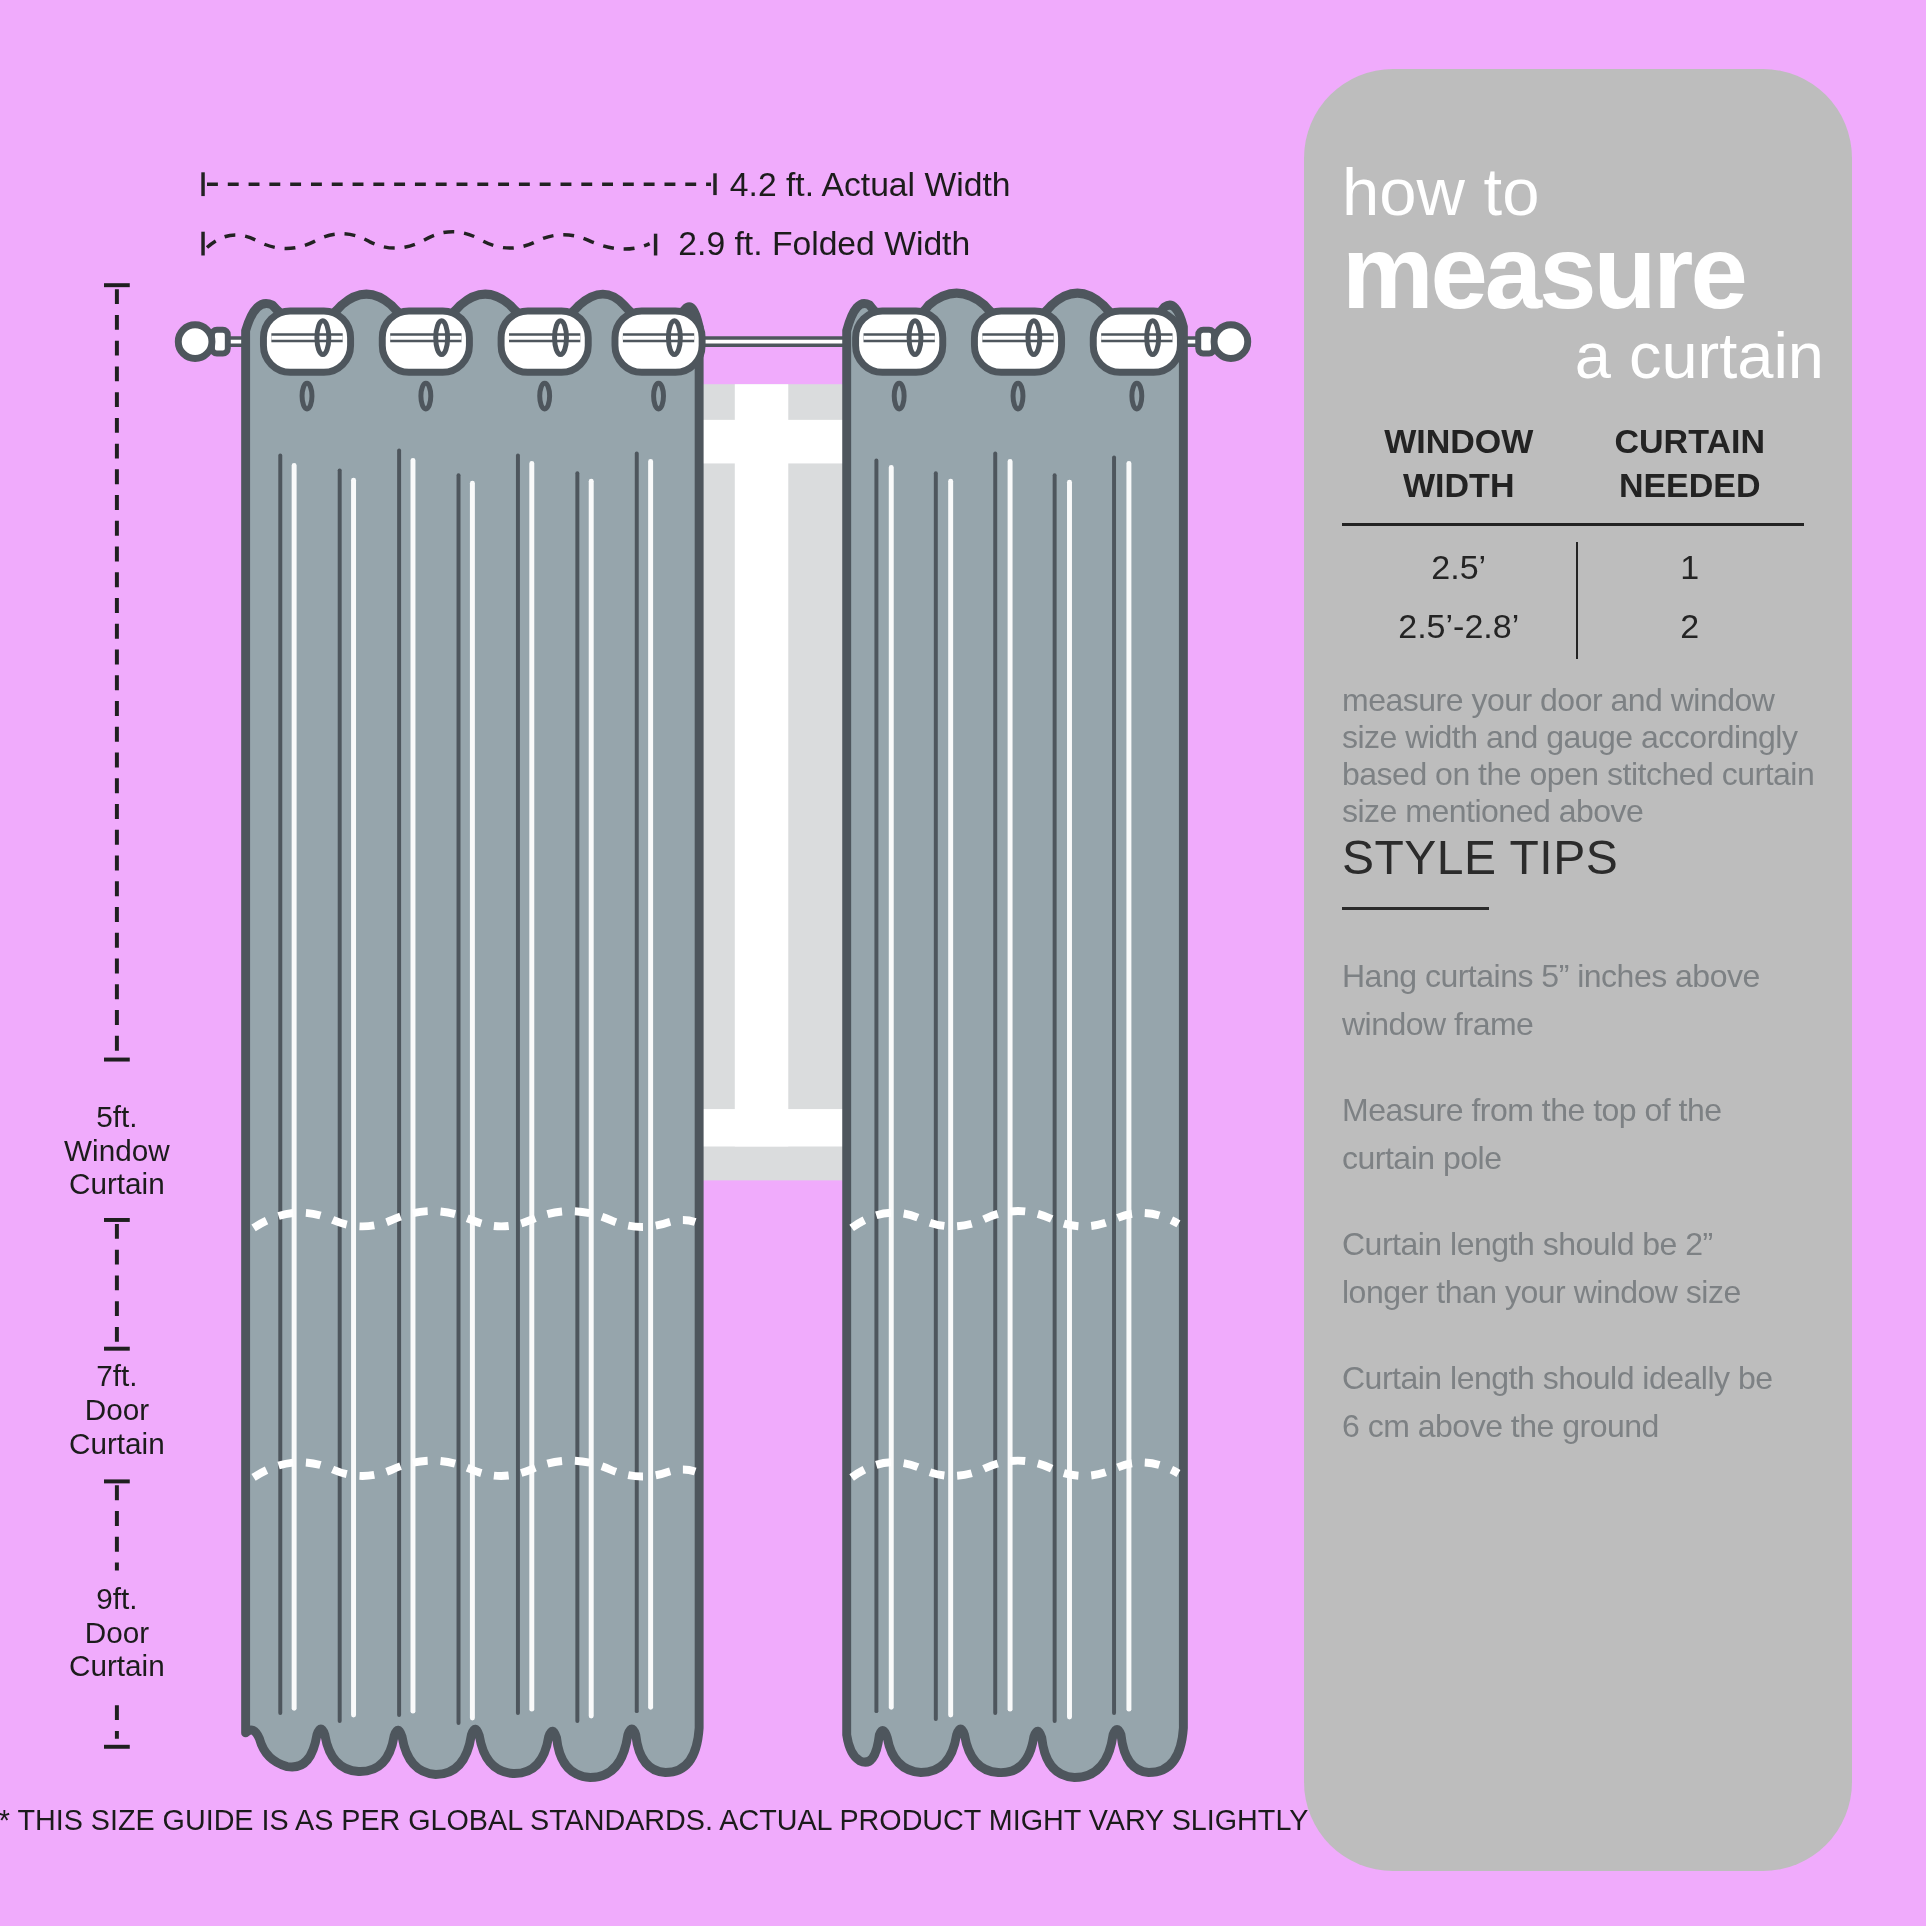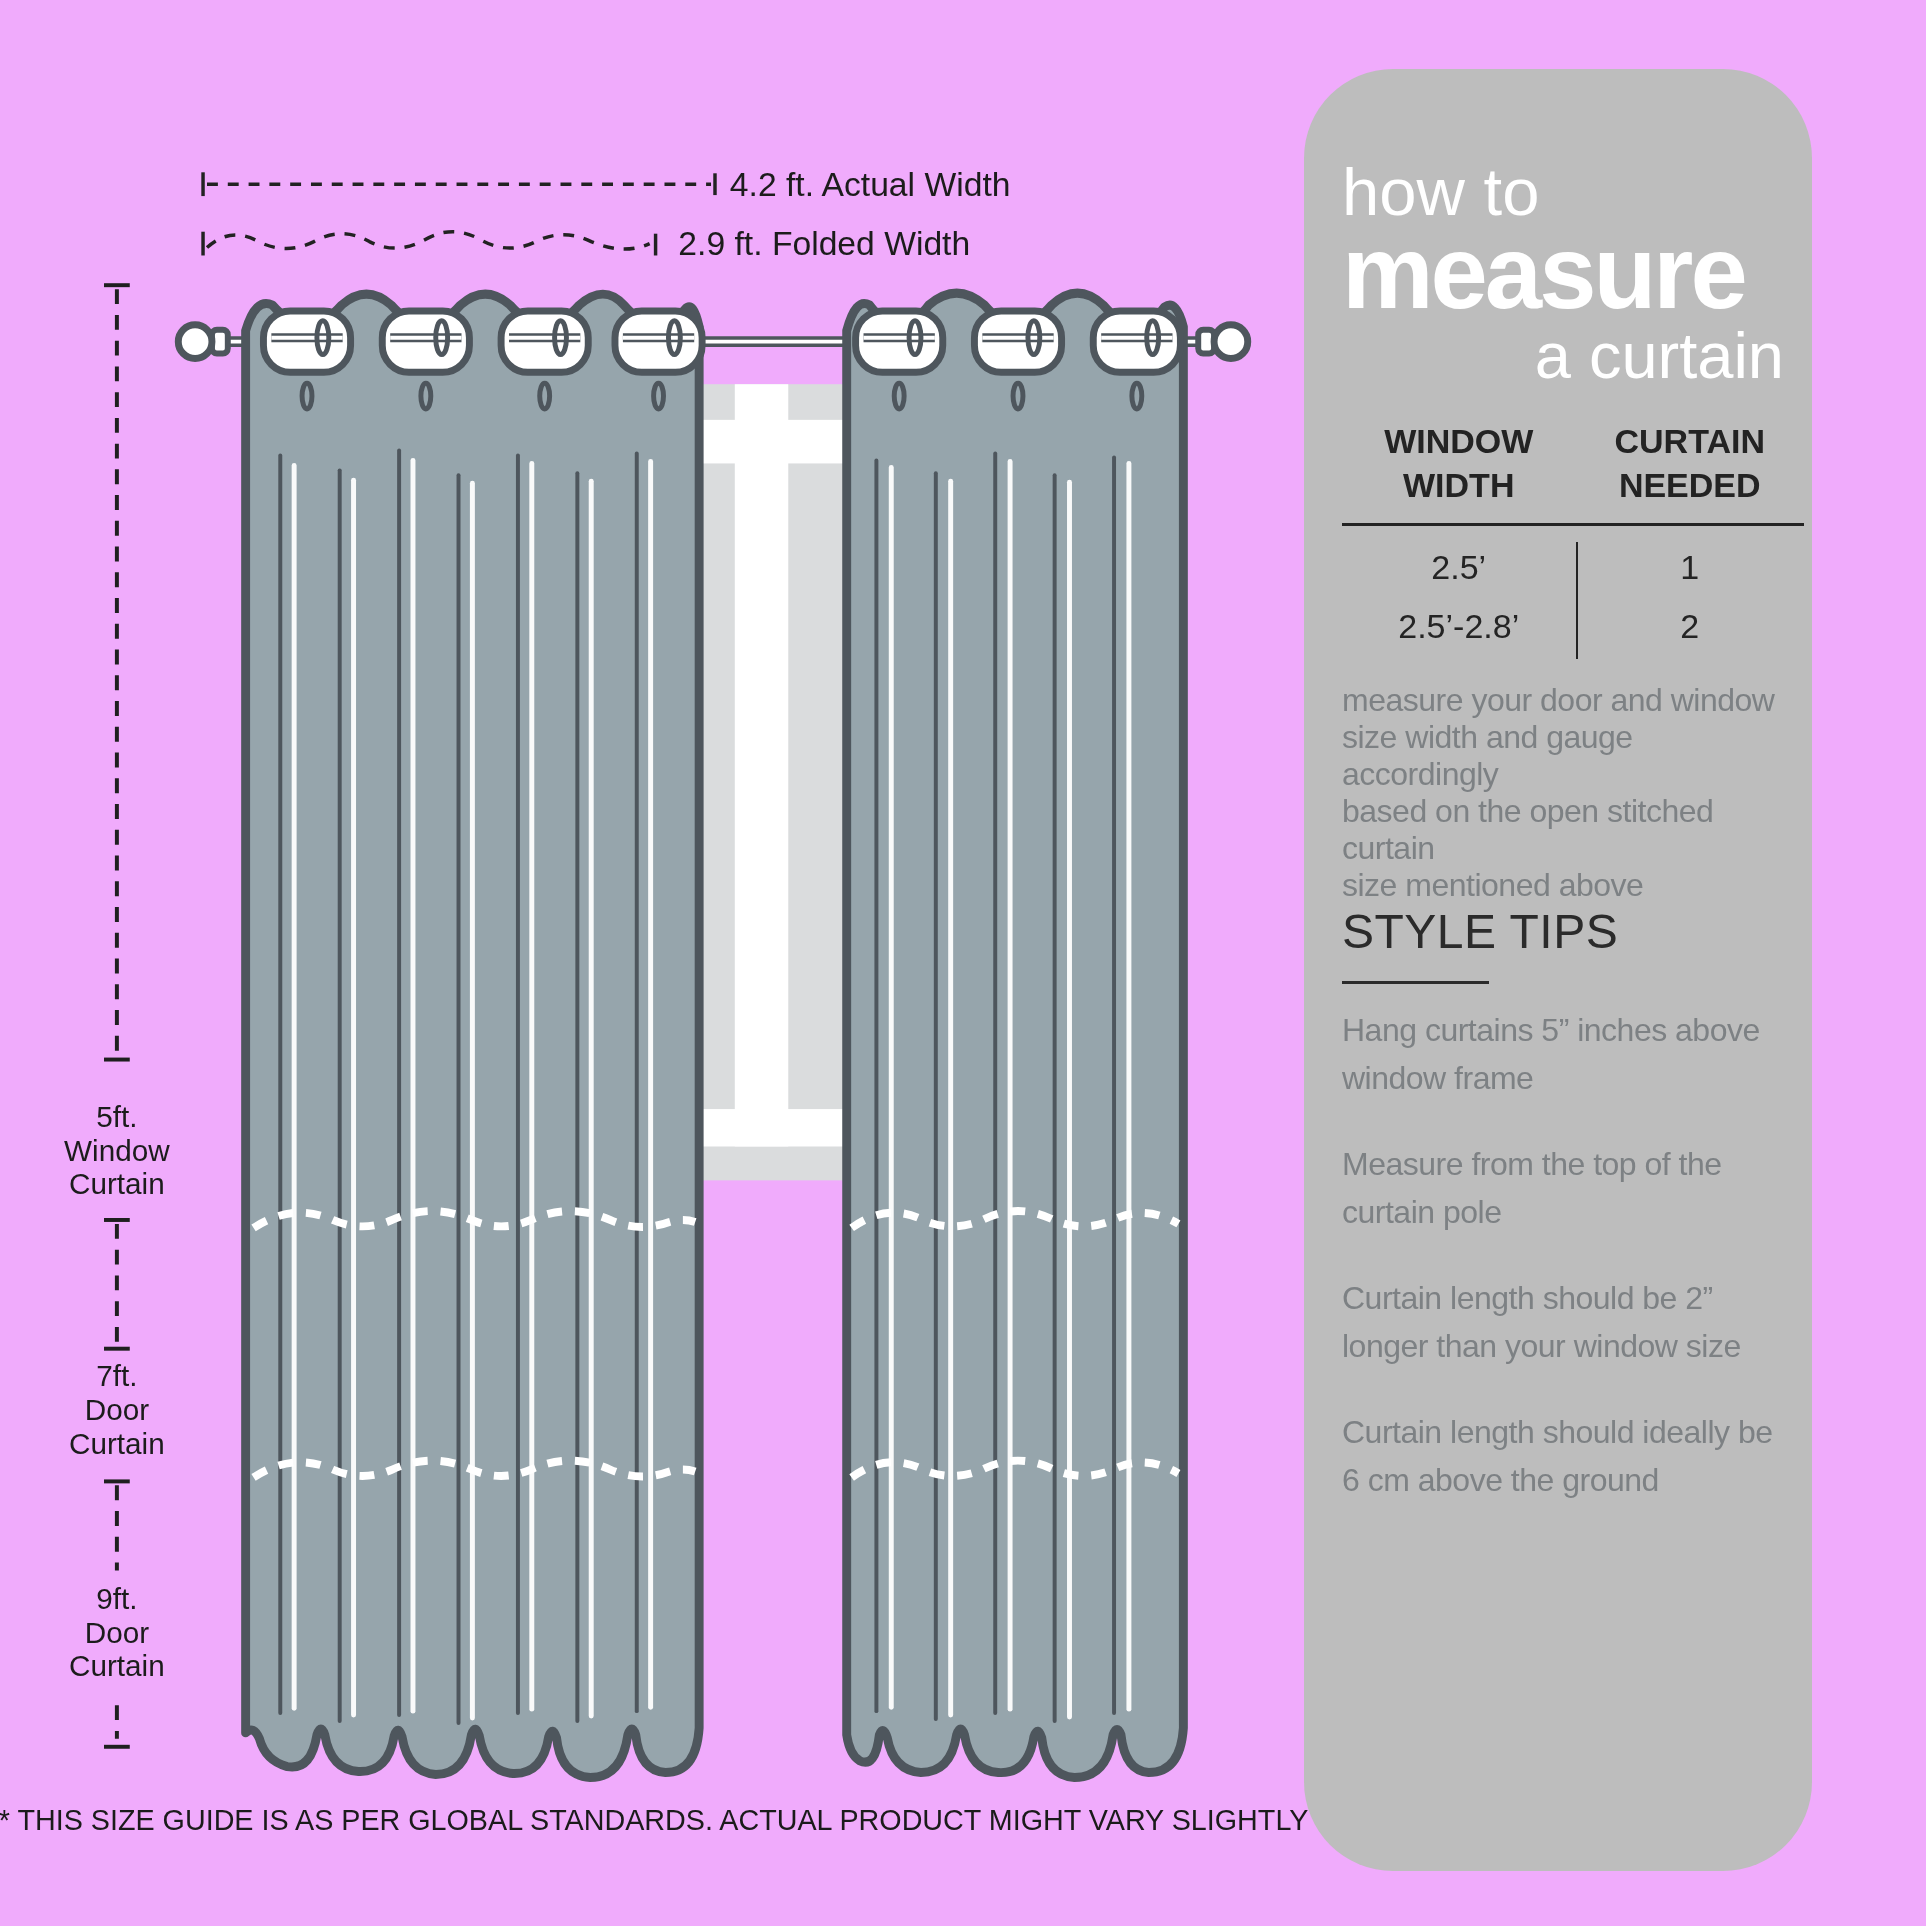--- a/index.html
+++ b/index.html
@@ -21,21 +21,21 @@
   .panelpath { fill:#96a5ac; stroke:#4e565d; stroke-width:9; stroke-linejoin:round; }
   .foldD     { stroke:#4e565d; stroke-width:4; stroke-linecap:round; }
   .foldW     { stroke:#ffffff; stroke-width:5; stroke-linecap:round; opacity:.95; }
   .gslot     { fill:#ffffff; stroke:#4e565d; stroke-width:7; }
   .rodseg    { stroke:#4e565d; stroke-width:9; }
   .rodcore   { stroke:#ffffff; stroke-width:4; }
   .wdash     { stroke:#ffffff; stroke-width:8; stroke-dasharray:15 13; fill:none; }
 
   
   .panel {
-    position:absolute; left:1304px; top:69px; width:508px; height:1802px;
+    position:absolute; left:1304px; top:69px; width:548px; height:1802px;
     background:#bdbdbd; border-radius:89px; box-sizing:border-box;
     padding:87px 28px 0 38px;
   }
   .title-line1 { color:#ffffff; font-size:67px; line-height:71px; }
   .title-line2 { color:#ffffff; font-size:103px; line-height:91px; font-weight:bold; letter-spacing:-3px; }
   .title-line3 { color:#ffffff; font-size:65px; line-height:75px;text-align:right; }
 
   .size-table { margin-top:26px; width:462px; }
   .tbl-head { display:flex; }
   .c1 { width:234px; text-align:center; }
@@ -50,21 +50,21 @@
   .note {
     margin-top:26px; color:#7d8184; font-size:32px; line-height:37px;
     letter-spacing:-0.5px; white-space:pre-line;
   }
   .tips-heading { color:#2b2b2b; font-size:48px; font-weight:normal; letter-spacing:0.5px; }
   .tips-underline { width:147px; height:3px; background:#2b2b2b; margin-top:22px; }
   .tip {
     margin:0 0 38px 0; color:#7d8184; font-size:32px; line-height:48px;
     letter-spacing:-0.5px; white-space:pre-line;
   }
-  .tips-list { margin-top:22px; }
+  .tips-list { margin-top:42px; }
 </style>
 </head>
 <body>
 
 <div class="canvas">
 
   <svg class="diagram" width="1327" height="1927" viewBox="0 0 1340 1946">
 
     <g>
       <rect x="696" y="388" width="172" height="802" fill="#dadcdd"></rect>

